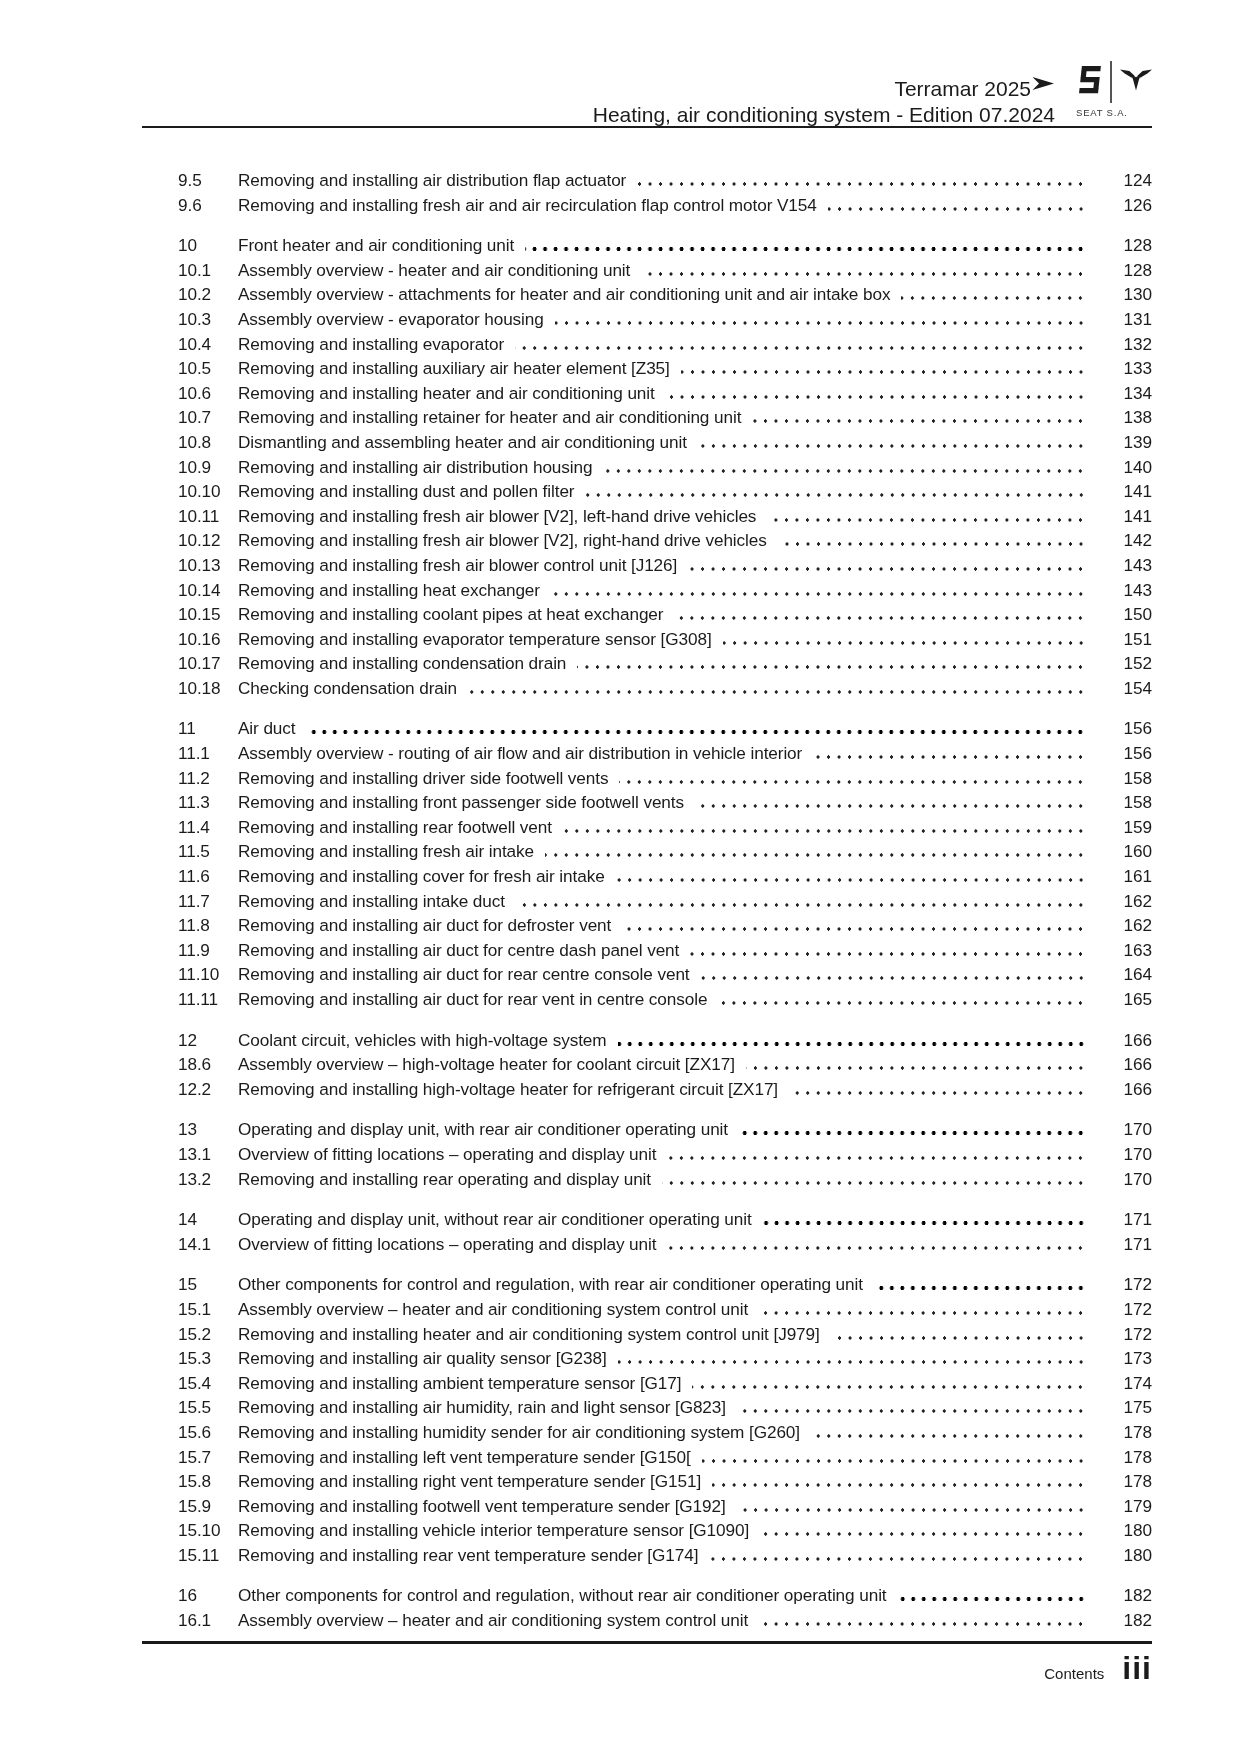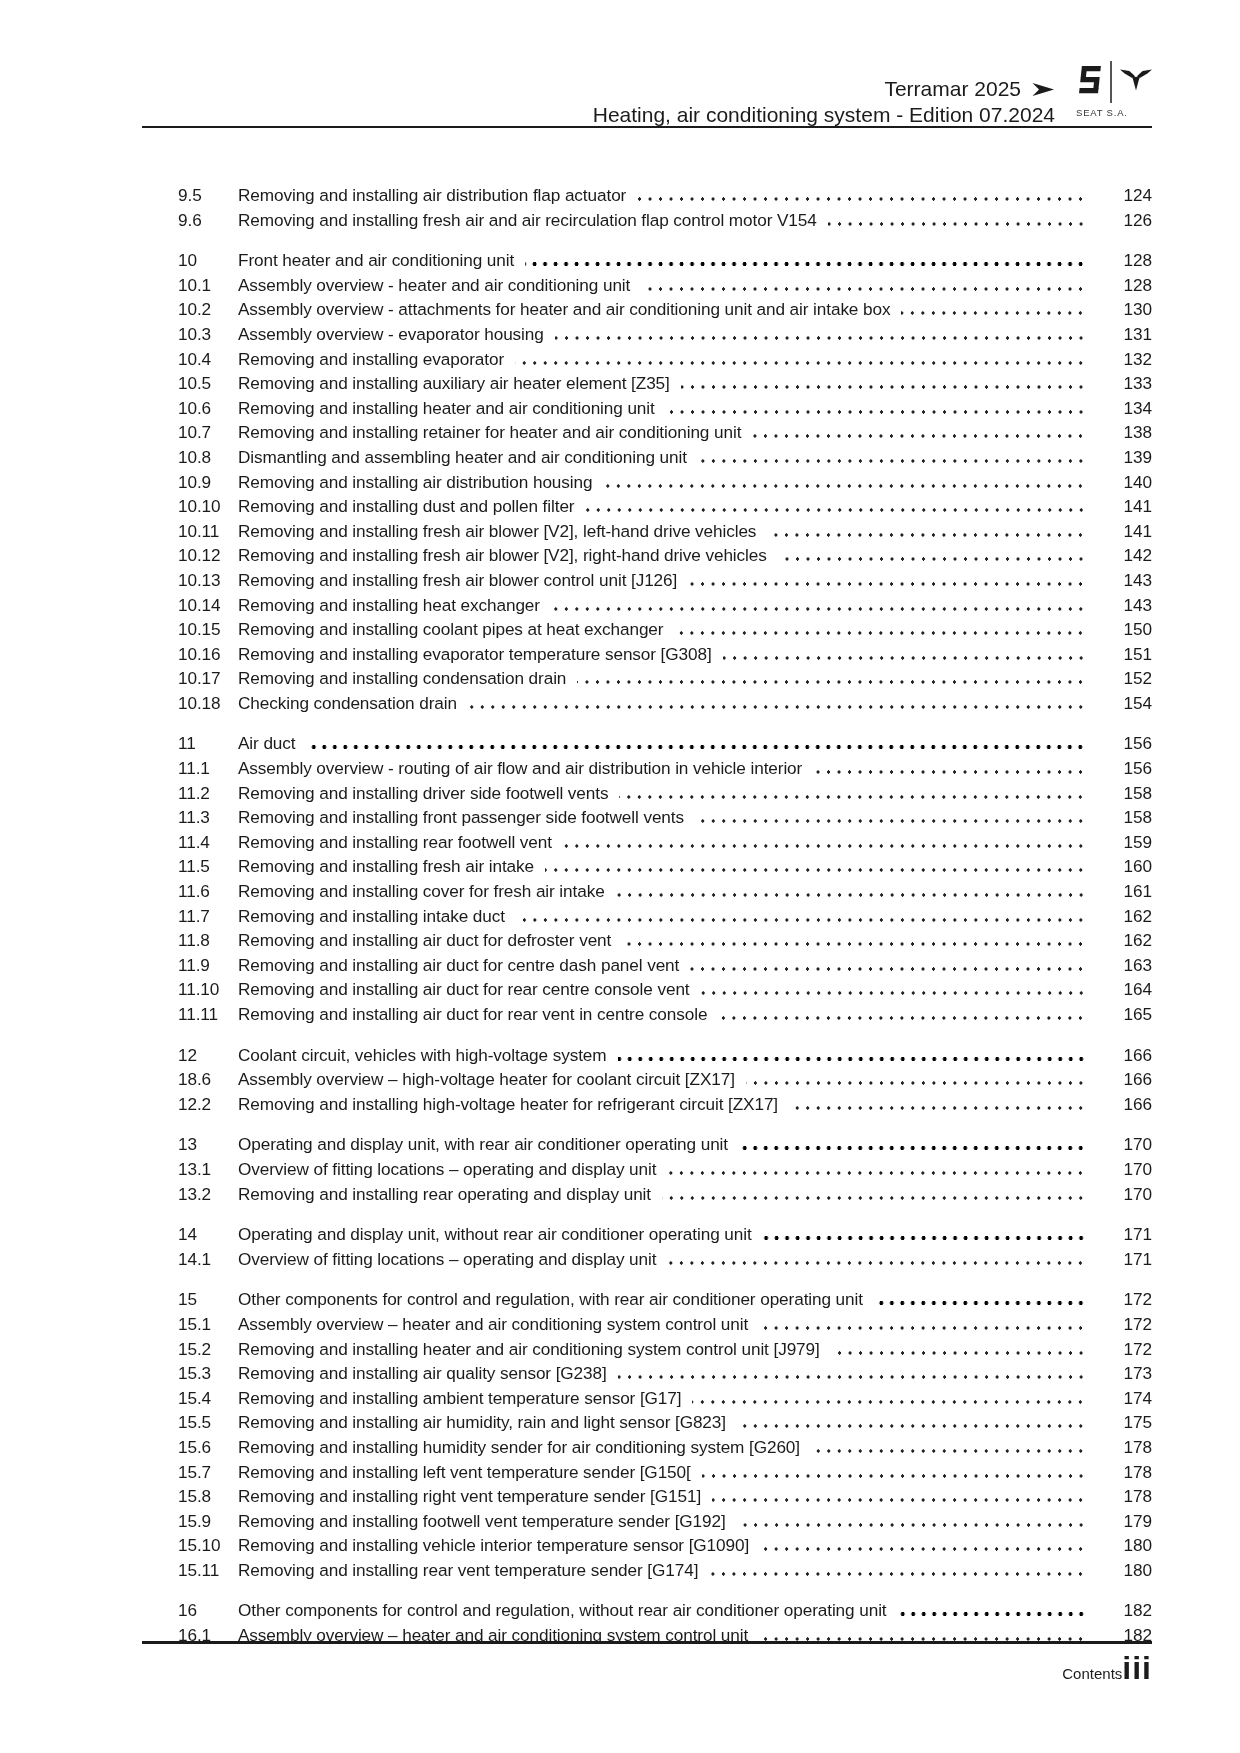--- a/index.html
+++ b/index.html
@@ -21,22 +21,20 @@
     position: absolute;
     top: 76px; right: 185px;
     text-align: right;
     font-size: 21px;
     line-height: 26px;
     white-space: nowrap;
   }
   .h-line1 {
     display: flex;
     justify-content: flex-end;
-    align-items: center;
-    gap: 10px;
   }
   .arrow-icon svg { display: block; }
 
   .brand {
     position: absolute;
     top: 62px; left: 1076px;
     width: 80px;
   }
   .logos {
     display: flex;
@@ -60,21 +58,21 @@
   .header-rule {
     position: absolute;
     top: 126px; left: 142px;
     width: 1010px; height: 2px;
     background: #1b1b1b;
   }
 
   
   .toc {
     position: absolute;
-    top: 183px; left: 178px;
+    top: 168px; left: 178px;
     width: 974px;
   }
   .row {
     display: flex;
     align-items: baseline;
     height: 24.6px;
     line-height: 24.6px;
     font-size: 17.2px;
     letter-spacing: -0.1px;
   }
@@ -103,20 +101,21 @@
     width: 1010px; height: 3px;
     background: #1b1b1b;
   }
   .footer-text {
     position: absolute;
     top: 1650px; left: 142px;
     width: 1010px;
     display: flex;
     justify-content: flex-end;
     align-items: baseline;
+    gap: 18px;
   }
   .contents-label { font-size: 15px; }
   .page-roman { font-size: 32px; font-weight: bold; letter-spacing: 1px; }
 </style>
 </head>
 <body>
 
 <div class="page">
 
   <div class="header-text">

